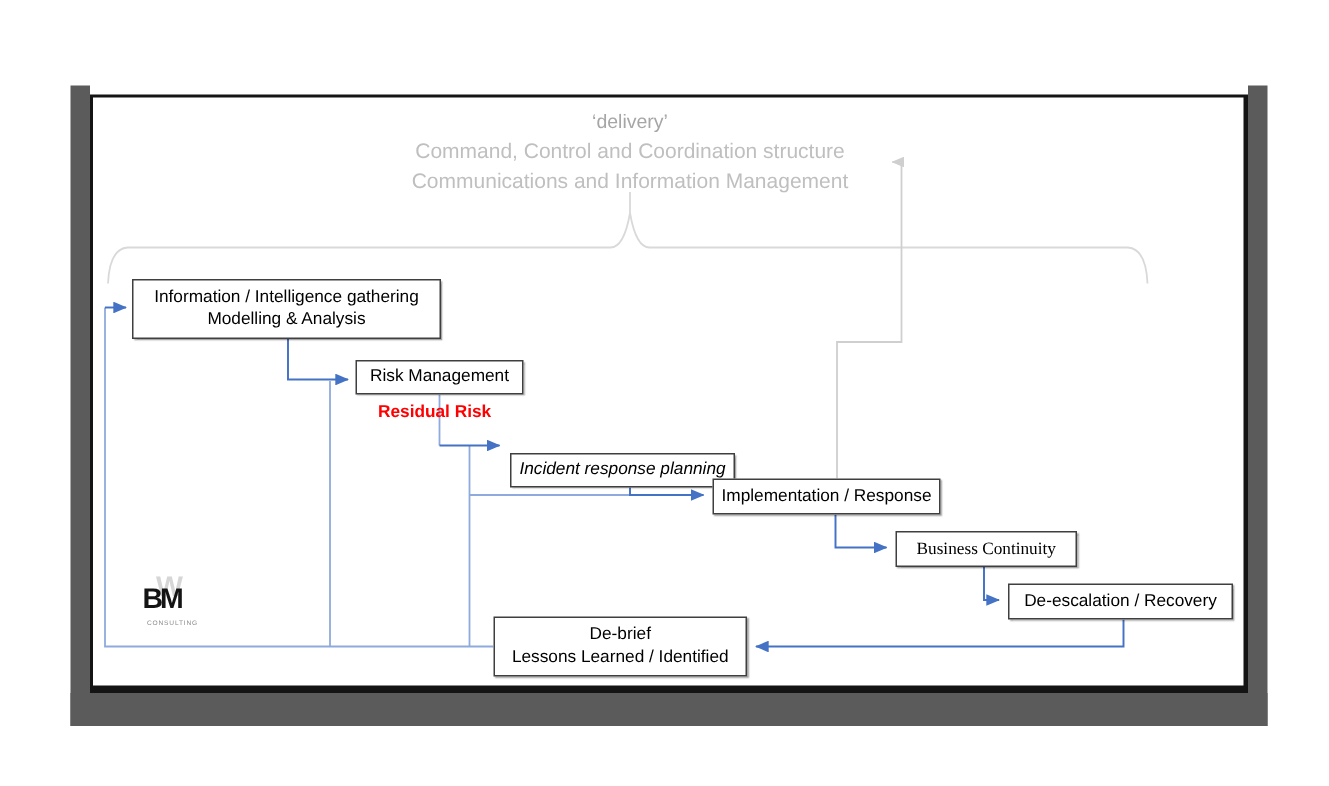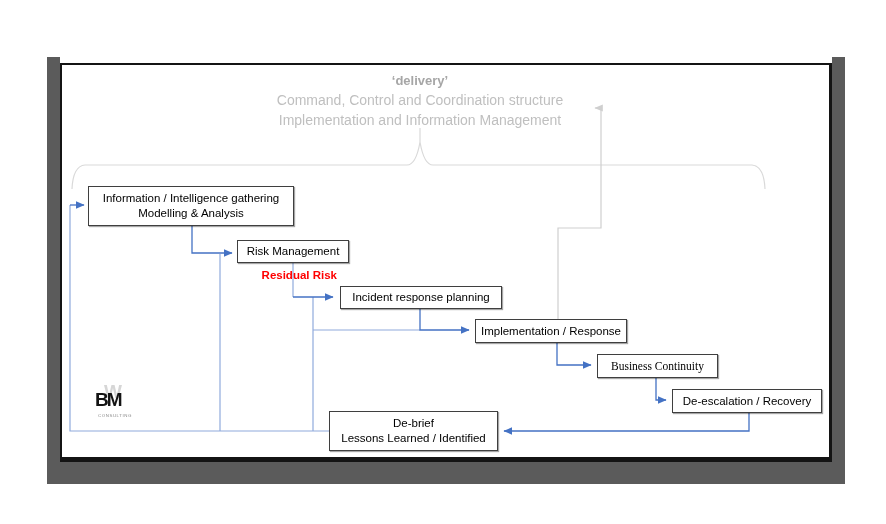--- a/index.html
+++ b/index.html
@@ -15,39 +15,39 @@
   .slide {
     position:absolute; left:60px; top:63px; width:772px; height:399px;
     background:#ffffff; box-sizing:border-box;
     border:2px solid #141414; border-right-width:3px; border-bottom-width:5px;
     z-index:1;
   }
   
   svg.wires { position:absolute; left:0; top:0; width:886px; height:524px; z-index:2; }
   
   .title-block { position:absolute; left:170px; top:72px; width:500px; text-align:center; z-index:3; }
-  .title-line1 { font-size:13px; font-weight:bold; color:#a6a6a6; line-height:18px; }
+  .title-line1 { font-size:13px; font-weight:normal; color:#a6a6a6; line-height:18px; }
   .title-line23 { font-size:14px; color:#bfbfbf; line-height:20px; }
   
   .nbox {
     position:absolute; background:#ffffff; border:1.5px solid #3f3f3f;
     box-shadow:1px 1px 1px rgba(0,0,0,0.35);
     display:flex; flex-direction:column; align-items:center; justify-content:center;
     font-size:11.5px; color:#000; line-height:1.3; white-space:nowrap;
     box-sizing:border-box; z-index:3;
   }
   .n-info    { left:88px;  top:186px; width:206px; height:40px; }
   .n-risk    { left:237px; top:240px; width:112px; height:23px; }
-  .n-incid   { left:340px; top:286px; width:162px; height:23px; }
+  .n-incid   { left:340px; top:302px; width:150px; height:23px;font-style:italic; }
   .n-impl    { left:475px; top:319px; width:152px; height:24px; }
   .n-cont    { left:597px; top:354px; width:121px; height:24px;font-family:Liberation Serif, serif; }
   .n-deesc   { left:672px; top:389px; width:150px; height:24px;text-align:center; }
   .n-debrief { left:329px; top:411px; width:169px; height:40px; }
   .residual {
-    position:absolute; left:252px; top:269px; width:85px; text-align:right;
+    position:absolute; left:252px; top:269px; width:85px; text-align:left;
     font-size:11.5px; font-weight:bold; color:#ff0000; z-index:3; white-space:nowrap;
   }
   
   .logo { position:absolute; left:92px; top:388px; width:46px; height:40px; z-index:3; }
   .logo .w  { position:absolute; top:-7px; left:12px; font-size:19px; font-weight:bold; color:#d6d6d6; }
   .logo .bm { position:absolute; top:1px;  left:3px;  font-size:19px; font-weight:bold; color:#141414; letter-spacing:-2px; }
   .logo .sub{ position:absolute; top:25px; left:-12px; width:70px; text-align:center;
               font-size:8px; color:#8a8a8a; letter-spacing:1px;
               transform:scale(0.55); transform-origin:center top; }
 </style>
@@ -85,21 +85,21 @@
   <polyline points="293,297 333,297" fill="none" stroke-width="1.3" marker-end="url(#m-blue)" stroke="#4472c4"></polyline>
   <polyline points="420,307 420,330 469,330" fill="none" stroke-width="1.3" marker-end="url(#m-blue)" stroke="#4472c4"></polyline>
   <polyline points="557,343 557,365 591,365" fill="none" stroke-width="1.3" marker-end="url(#m-blue)" stroke="#4472c4"></polyline>
   <polyline points="656,378 656,400 666,400" fill="none" stroke-width="1.3" marker-end="url(#m-blue)" stroke="#4472c4"></polyline>
   <polyline points="749,413 749,431 504,431" fill="none" stroke-width="1.3" marker-end="url(#m-blue)" stroke="#4472c4"></polyline>
 </svg>
 
 <div class="title-block">
   <div class="title-line1">‘delivery’</div>
   <div class="title-line23">Command, Control and Coordination structure</div>
-  <div class="title-line23">Implementation and Information Management</div>
+  <div class="title-line23">Communications and Information Management</div>
 </div>
 
 <div class="nbox n-info">
   <span>Information / Intelligence gathering</span>
   <span>Modelling &amp; Analysis</span>
 </div>
 <div class="nbox n-risk">Risk Management</div>
 <div class="residual">Residual Risk</div>
 <div class="nbox n-incid">Incident response planning</div>
 <div class="nbox n-impl">Implementation / Response</div>

